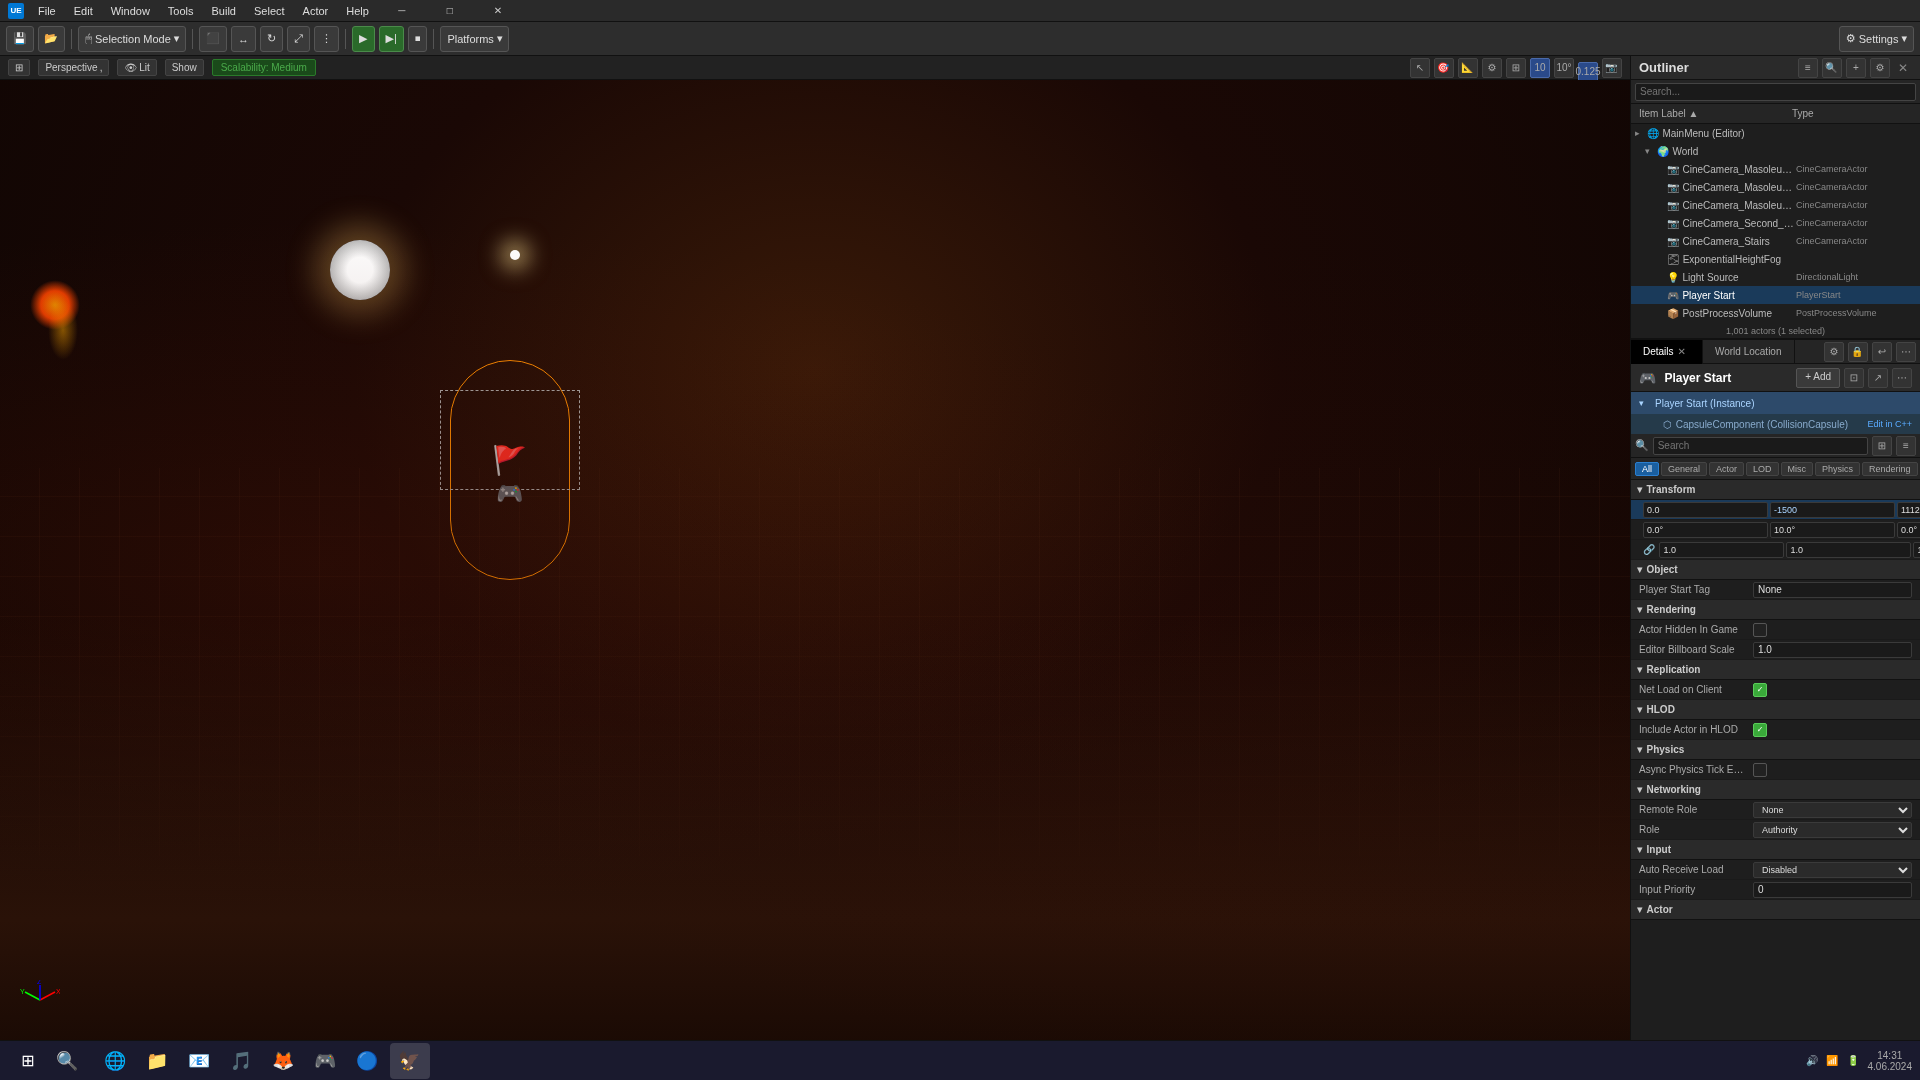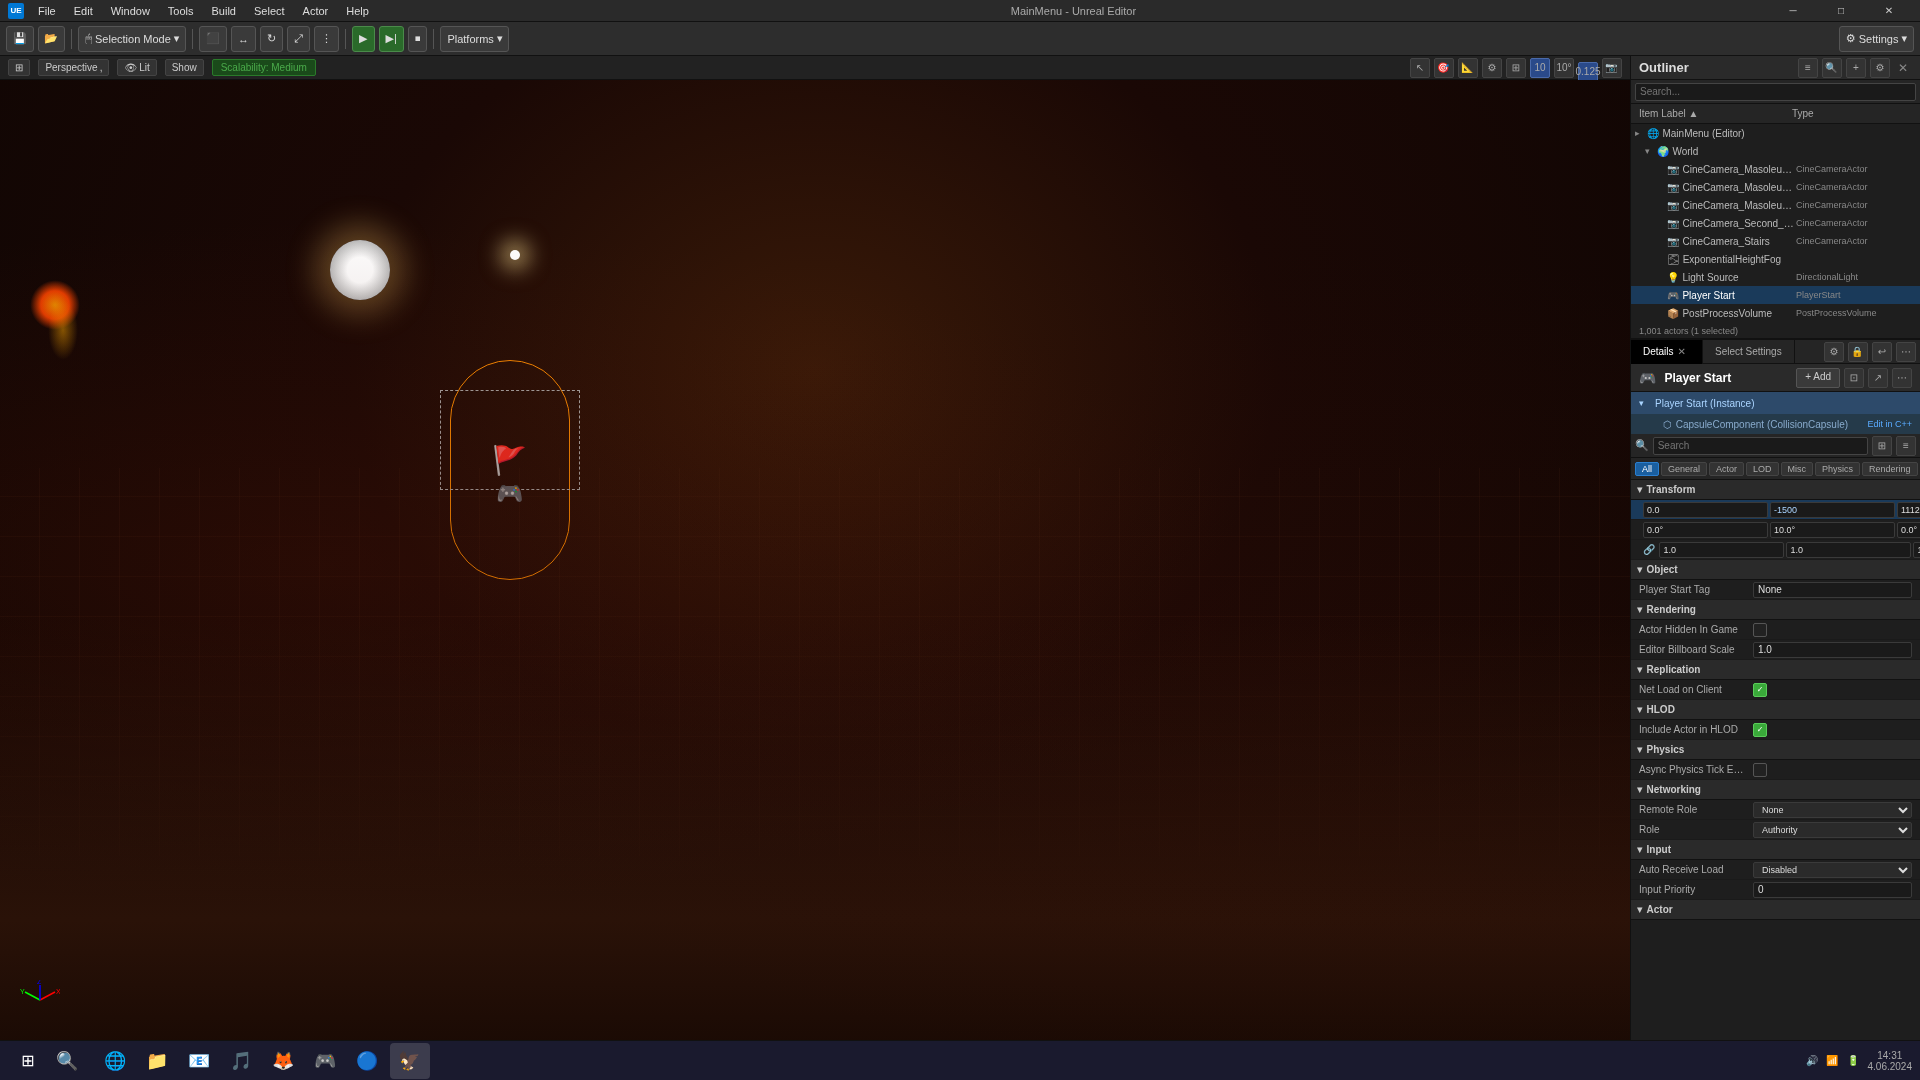--- a/index.html
+++ b/index.html
@@ -306,20 +306,21 @@
     .tree-icon { margin-right: 3px; font-size: 10px; }
     .tree-name { flex: 1; overflow: hidden; text-overflow: ellipsis; white-space: nowrap; }
     .tree-type { width: 120px; color: #888; font-size: 9px; overflow: hidden; text-overflow: ellipsis; white-space: nowrap; }
 
     .actor-count {
       padding: 2px 8px;
       font-size: 9px;
       color: #888;
       border-bottom: 1px solid #111;
       background: #1e1e1e;
+      text-align: center;
     }
 
     
     .details-panel {
       background: #1e1e1e;
       border-top: 1px solid #111;
       display: flex;
       flex-direction: column;
       min-height: 0;
     }
@@ -633,21 +634,20 @@
         <span>UE</span>
       </div>
     <span class="menu-item">File</span>
     <span class="menu-item">Edit</span>
     <span class="menu-item">Window</span>
     <span class="menu-item">Tools</span>
     <span class="menu-item">Build</span>
     <span class="menu-item">Select</span>
     <span class="menu-item">Actor</span>
     <span class="menu-item">Help</span>
-    <div class="title-area">MainMenu - Unreal Editor</div>
     <div class="window-controls">
       <div class="win-btn">─</div>
       <div class="win-btn">□</div>
       <div class="win-btn close">✕</div>
     </div>
   </div>
 
   <div class="toolbar">
     <div class="toolbar-btn">💾</div>
     <div class="toolbar-btn">📂</div>
@@ -866,21 +866,21 @@
         <div class="actor-count">1,001 actors (1 selected)</div>
       </div>
 
       <div class="details-panel" style="flex:1;">
         <div class="details-tabs">
           <div class="details-tab active">
             <span>Details</span>
             <span class="details-tab-x">✕</span>
           </div>
           <div class="details-tab">
-            <span>Select Settings</span>
+            <span>World Location</span>
           </div>
           <div class="details-tab-actions">
             <div class="vp-icon-btn">⚙</div>
             <div class="vp-icon-btn">🔒</div>
             <div class="vp-icon-btn">↩</div>
             <div class="vp-icon-btn">⋯</div>
           </div>
         </div>
         <div class="details-header">
           <span style="font-size:14px;margin-right:4px;">🎮</span>

